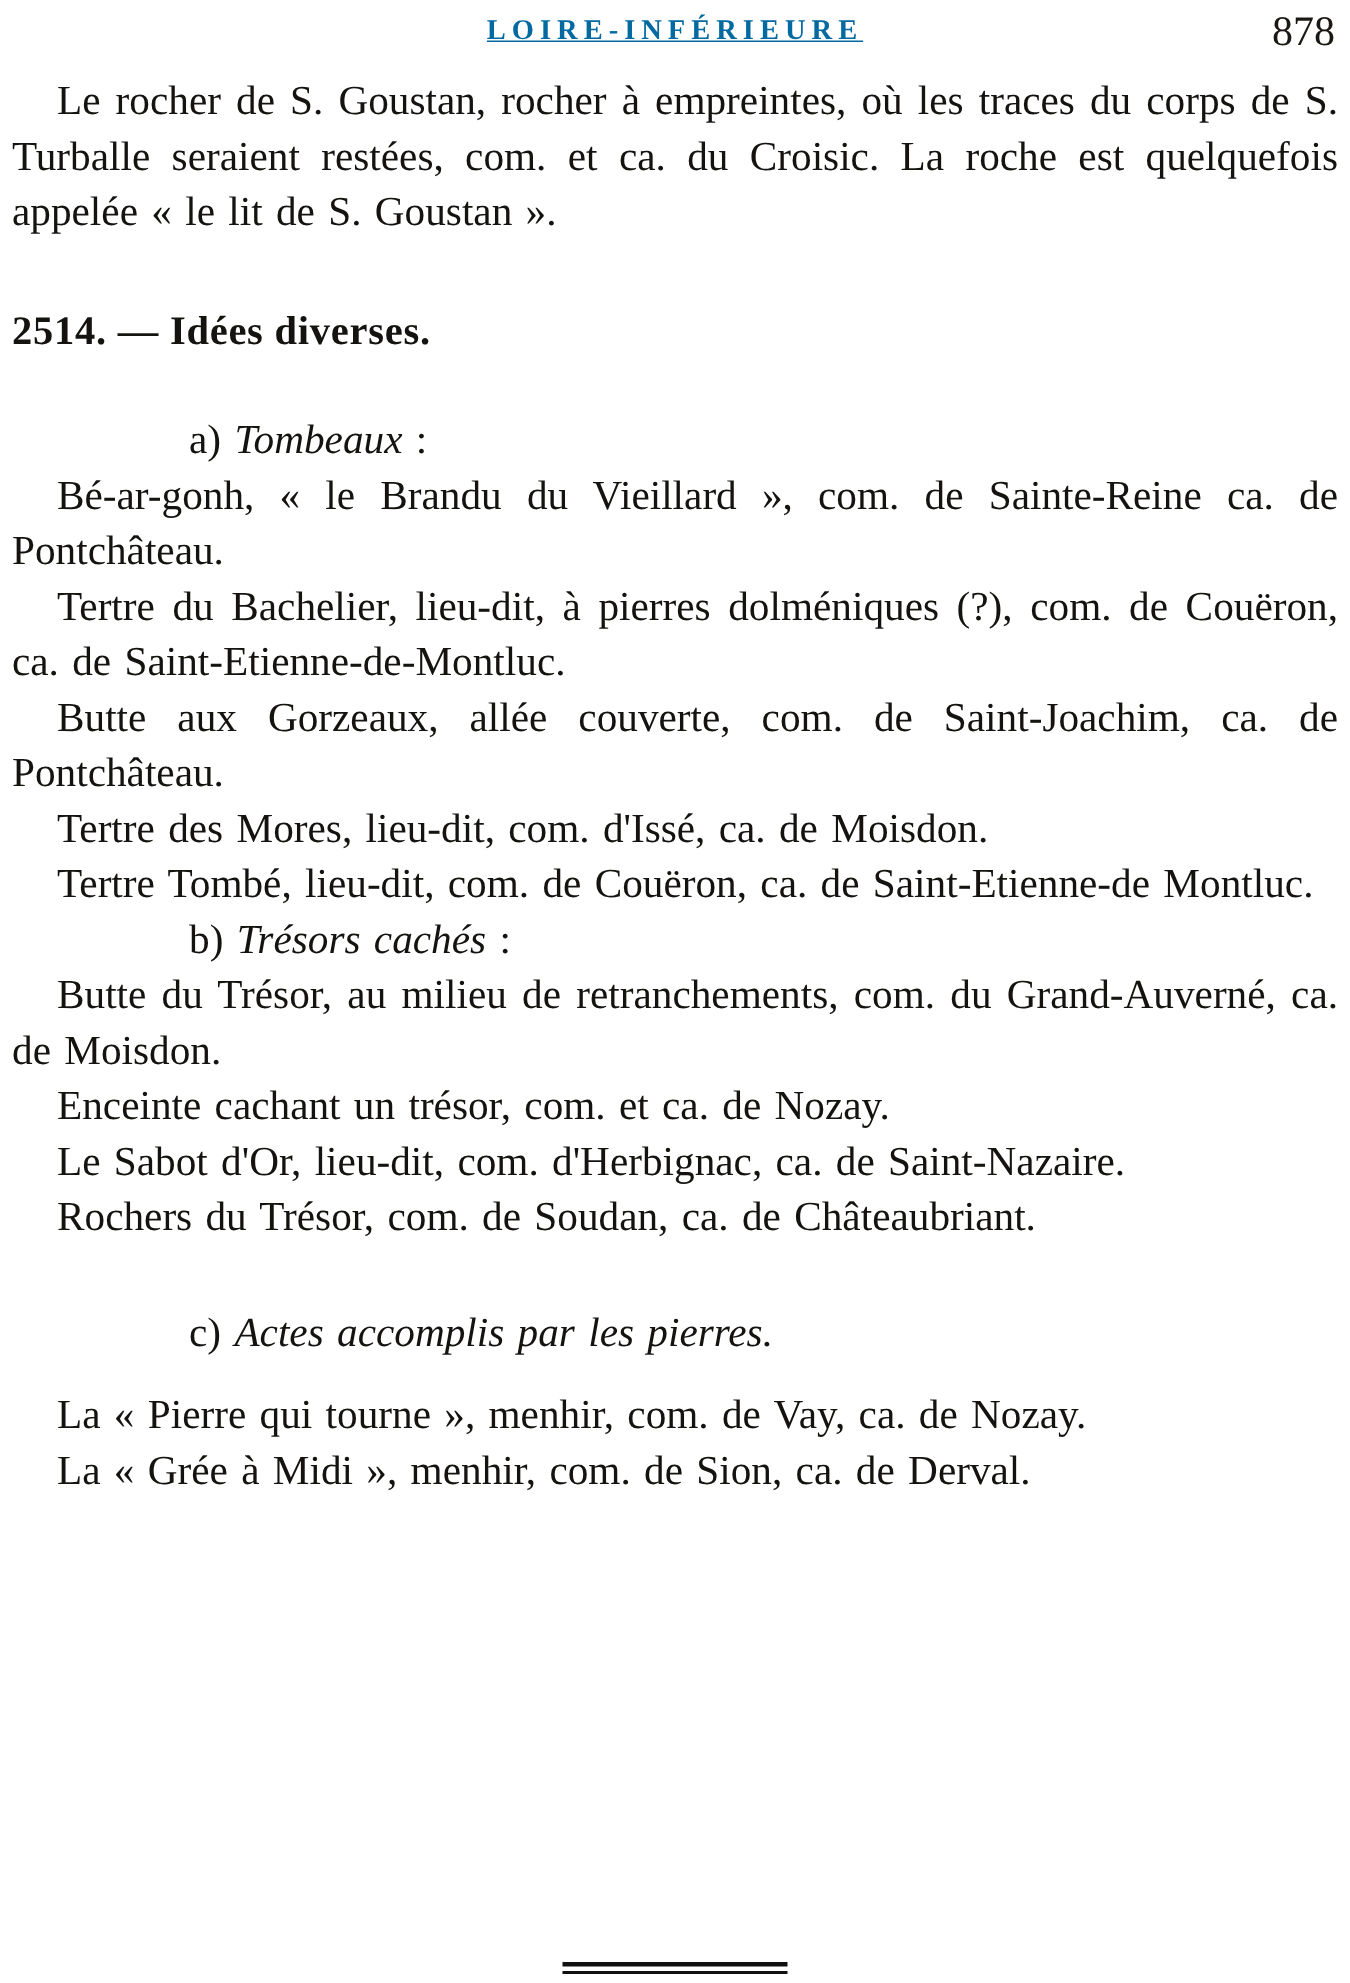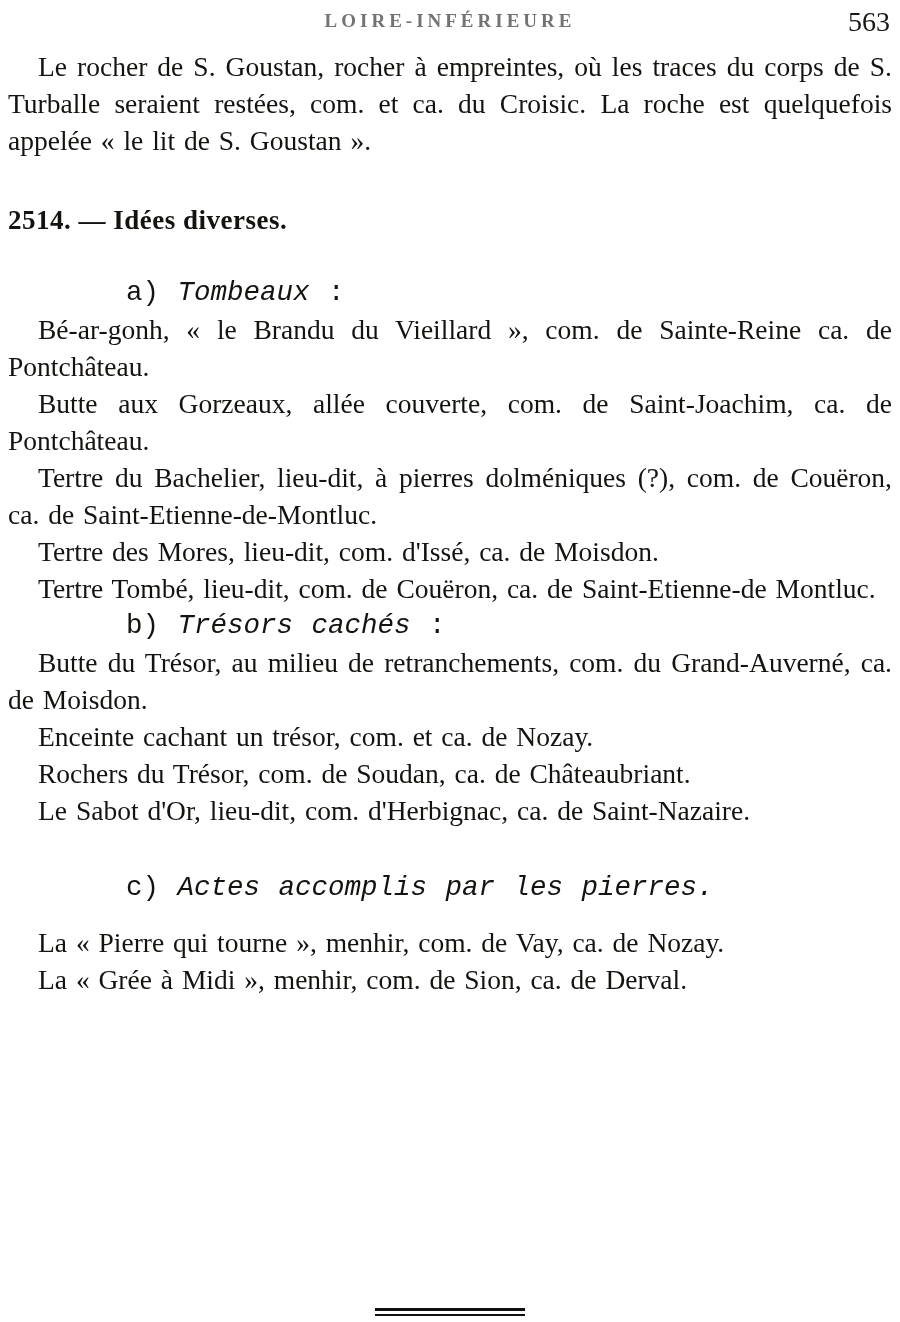--- a/index.html
+++ b/index.html
@@ -28,21 +28,22 @@
     margin-bottom: 6px;
   }
   .running-title {
     position: absolute;
     left: 0; right: 0;
     top: 4px;
     text-align: center;
     font-size: 19px;
     font-weight: 700;
     letter-spacing: 4px;
-    color: #737373;
+    color: #0369a1;
+    text-decoration: underline;
   }
   .page-number {
     position: absolute;
     right: 2px;
     top: 0;
     font-size: 28px;
     color: #1b1814;
   }
   .body-text p {
     margin: 0;
@@ -57,21 +58,20 @@
     font-size: 27px;
     font-weight: 700;
     margin: 46px 0 38px 0;
     letter-spacing: 0.5px;
   }
   .subheading {
     margin: 34px 0 8px 0;
     padding-left: 88px;
     font-size: 27.5px;
     line-height: 37px;
-    font-family: Liberation Mono, monospace;
   }
   .subheading .title-italic {
     font-style: italic;
   }
   .intro-block {
     margin-top: 8px;
   }
   .tailpiece {
     position: absolute;
     left: 50%;
@@ -85,48 +85,48 @@
     box-sizing: content-box;
   }
 </style>
 </head>
 <body>
 
 <div class="page">
 
   <div class="running-head">
     <div class="running-title">LOIRE-INFÉRIEURE</div>
-    <div class="page-number">563</div>
+    <div class="page-number">878</div>
   </div>
 
   <div class="body-text">
 
     <div class="intro-block">
       <p>Le rocher de S. Goustan, rocher à empreintes, où les traces du corps de S. Turballe seraient restées, com. et ca. du Croisic. La roche est quelquefois appelée « le lit de S. Goustan ».</p>
     </div>
 
     <div class="section-heading">2514. — Idées diverses.</div>
 
     <p class="subheading"><span>a)</span> <span class="title-italic">Tombeaux</span><span> :</span></p>
 
     <div>
       <p>Bé-ar-gonh, « le Brandu du Vieillard », com. de Sainte-Reine ca. de Pontchâteau.</p>
+      <p>Tertre du Bachelier, lieu-dit, à pierres dolméniques (?), com. de Couëron, ca. de Saint-Etienne-de-Montluc.</p>
       <p>Butte aux Gorzeaux, allée couverte, com. de Saint-Joachim, ca. de Pontchâteau.</p>
-      <p>Tertre du Bachelier, lieu-dit, à pierres dolméniques (?), com. de Couëron, ca. de Saint-Etienne-de-Montluc.</p>
       <p>Tertre des Mores, lieu-dit, com. d'Issé, ca. de Moisdon.</p>
       <p>Tertre Tombé, lieu-dit, com. de Couëron, ca. de Saint-Etienne-de Montluc.</p>
     </div>
 
     <p class="subheading"><span>b)</span> <span class="title-italic">Trésors cachés</span><span> :</span></p>
 
     <div>
       <p>Butte du Trésor, au milieu de retranchements, com. du Grand-Auverné, ca. de Moisdon.</p>
       <p>Enceinte cachant un trésor, com. et ca. de Nozay.</p>
+      <p>Le Sabot d'Or, lieu-dit, com. d'Herbignac, ca. de Saint-Nazaire.</p>
       <p>Rochers du Trésor, com. de Soudan, ca. de Châteaubriant.</p>
-      <p>Le Sabot d'Or, lieu-dit, com. d'Herbignac, ca. de Saint-Nazaire.</p>
     </div>
 
     <p class="subheading" style="margin-top:40px; margin-bottom:18px;"><span>c)</span> <span class="title-italic">Actes accomplis par les pierres.</span><span></span></p>
 
     <div>
       <p>La « Pierre qui tourne », menhir, com. de Vay, ca. de Nozay.</p>
       <p>La « Grée à Midi », menhir, com. de Sion, ca. de Derval.</p>
     </div>
 
   </div>

